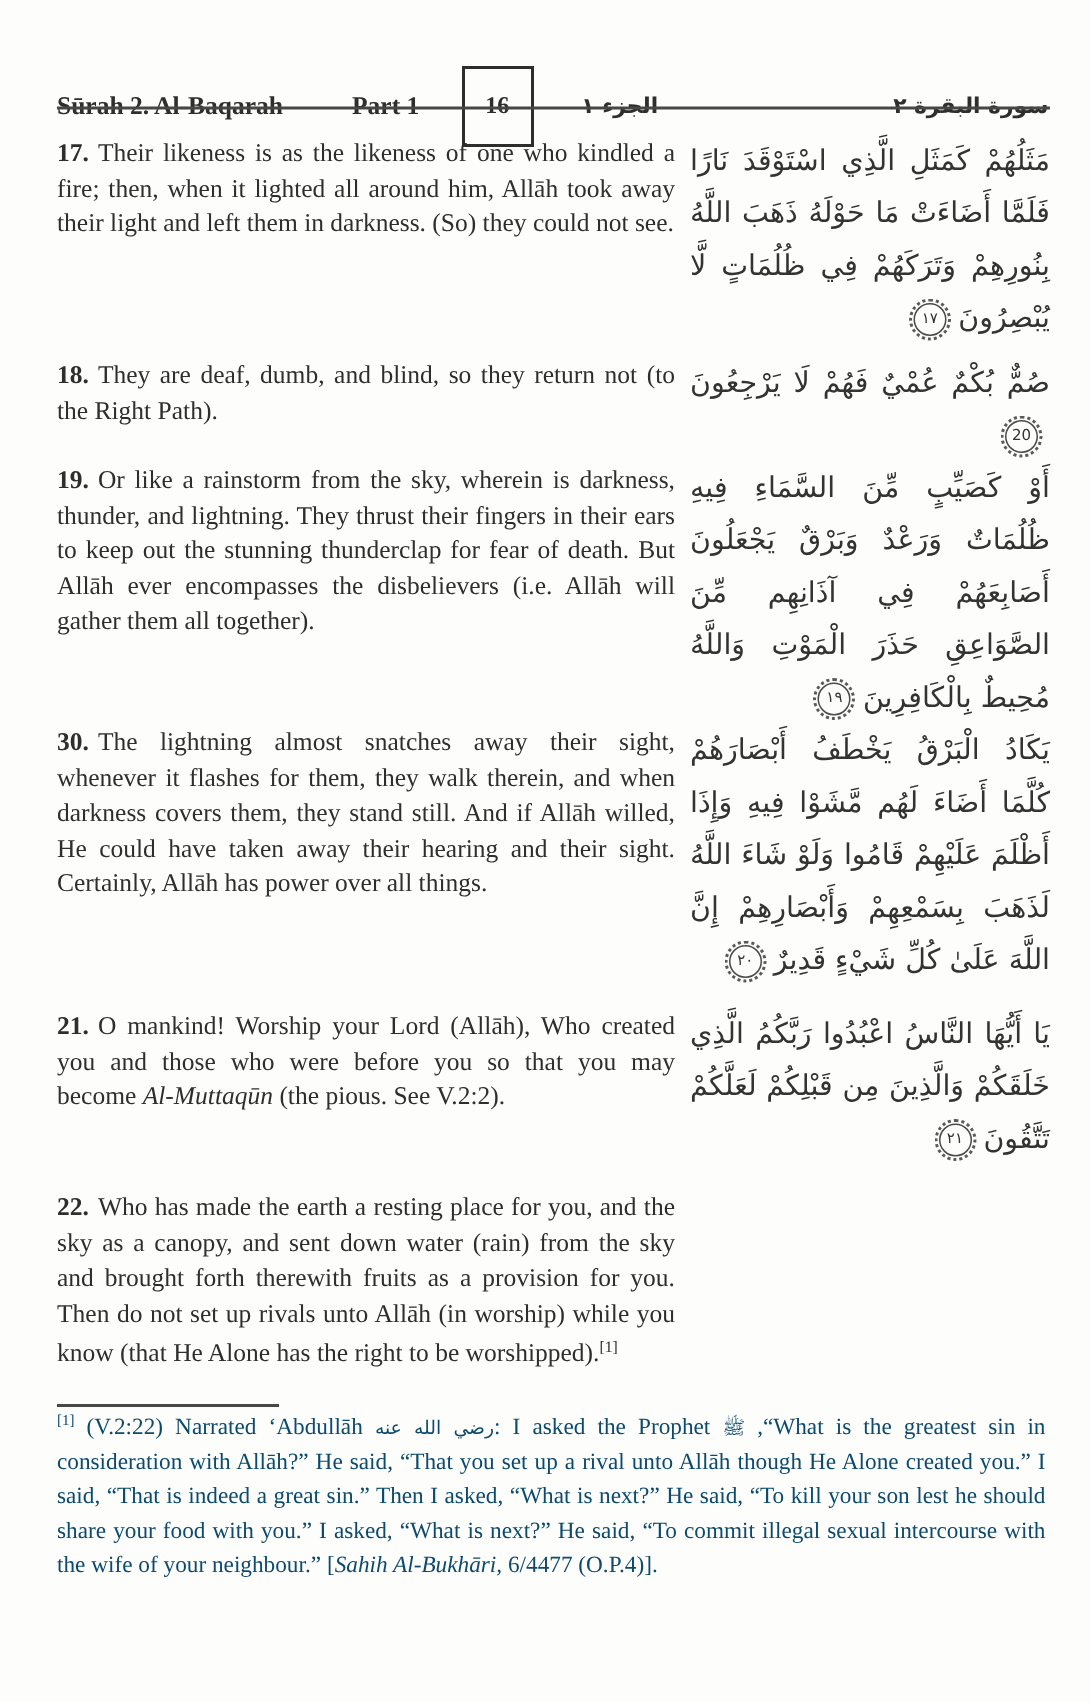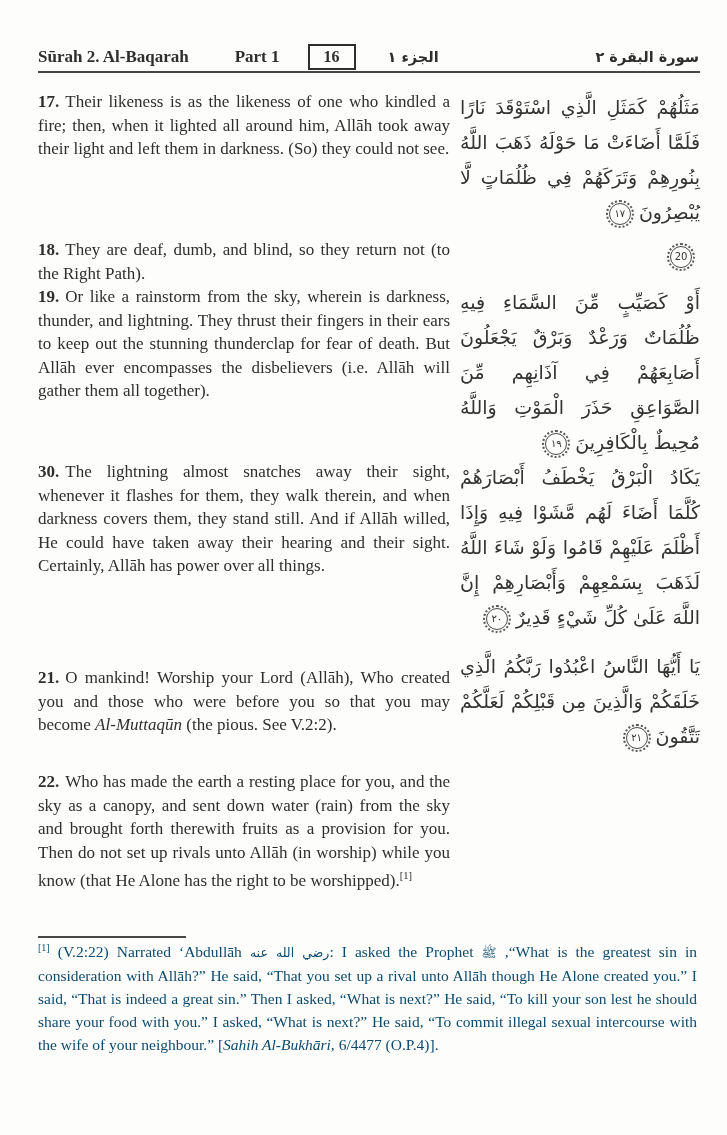--- a/index.html
+++ b/index.html
@@ -15,37 +15,37 @@
   
   .header {
     position:absolute; top:44px; left:38px; right:28px;
     display:flex; align-items:center;
     font-weight:bold; font-size:17px; white-space:nowrap;
   }
   .h-part   { margin-left:46px; }
   .h-pagebox{
     margin-left:28px;
     border:2px solid #2e2e2e;
-    padding:0 14px; height:22px;
+    padding:14px 14px; height:22px;
     display:inline-flex; align-items:center; justify-content:center;
     font-size:16px;
   }
   .arabic-inline { font-family:"DejaVu Sans", sans-serif; font-size:14.5px; direction:rtl; }
   .h-juz    { margin-left:32px; }
   .h-surah-ar { margin-left:auto; }
   .header-rule {
     position:absolute; top:71px; left:38px; right:27px;
     border-top:2px solid #474747;
   }
 
   
   .main { position:absolute; top:90px; left:38px; right:27px; }
   .verse-row { display:flex; gap:10px; }
   .row-18 { margin-top:8px; }
-  .row-21 { margin-top:14px;align-items:center; }
+  .row-21 { margin-top:14px; }
   .row-22 { margin-top:16px; }
 
   .v-en {
     width:412px; flex:0 0 412px;
     font-size:17px; line-height:23.5px;
     text-align:justify;
   }
   .vnum { margin-right:6px; }
 
   .v-ar {
@@ -107,21 +107,21 @@
             <span>١٧</span>
           </span>
       </div>
     </div>
 
     <div class="verse-row row-18">
       <div class="v-en">
         <b class="vnum">18.</b><span>They are deaf, dumb, and blind, so they return not (to the Right Path).</span>
       </div>
       <div class="v-ar">
-        <span class="ayah-marker">
+        <span>صُمٌّ بُكْمٌ عُمْيٌ فَهُمْ لَا يَرْجِعُونَ</span><span class="ayah-marker">
             <span>20</span>
           </span>
       </div>
     </div>
 
     <div class="verse-row row-19">
       <div class="v-en">
         <b class="vnum">19.</b><span>Or like a rainstorm from the sky, wherein is darkness, thunder, and lightning. They thrust their fingers in their ears to keep out the stunning thunderclap for fear of death. But Allāh ever encompasses the disbelievers (i.e. Allāh will gather them all together).</span>
       </div>
       <div class="v-ar">

